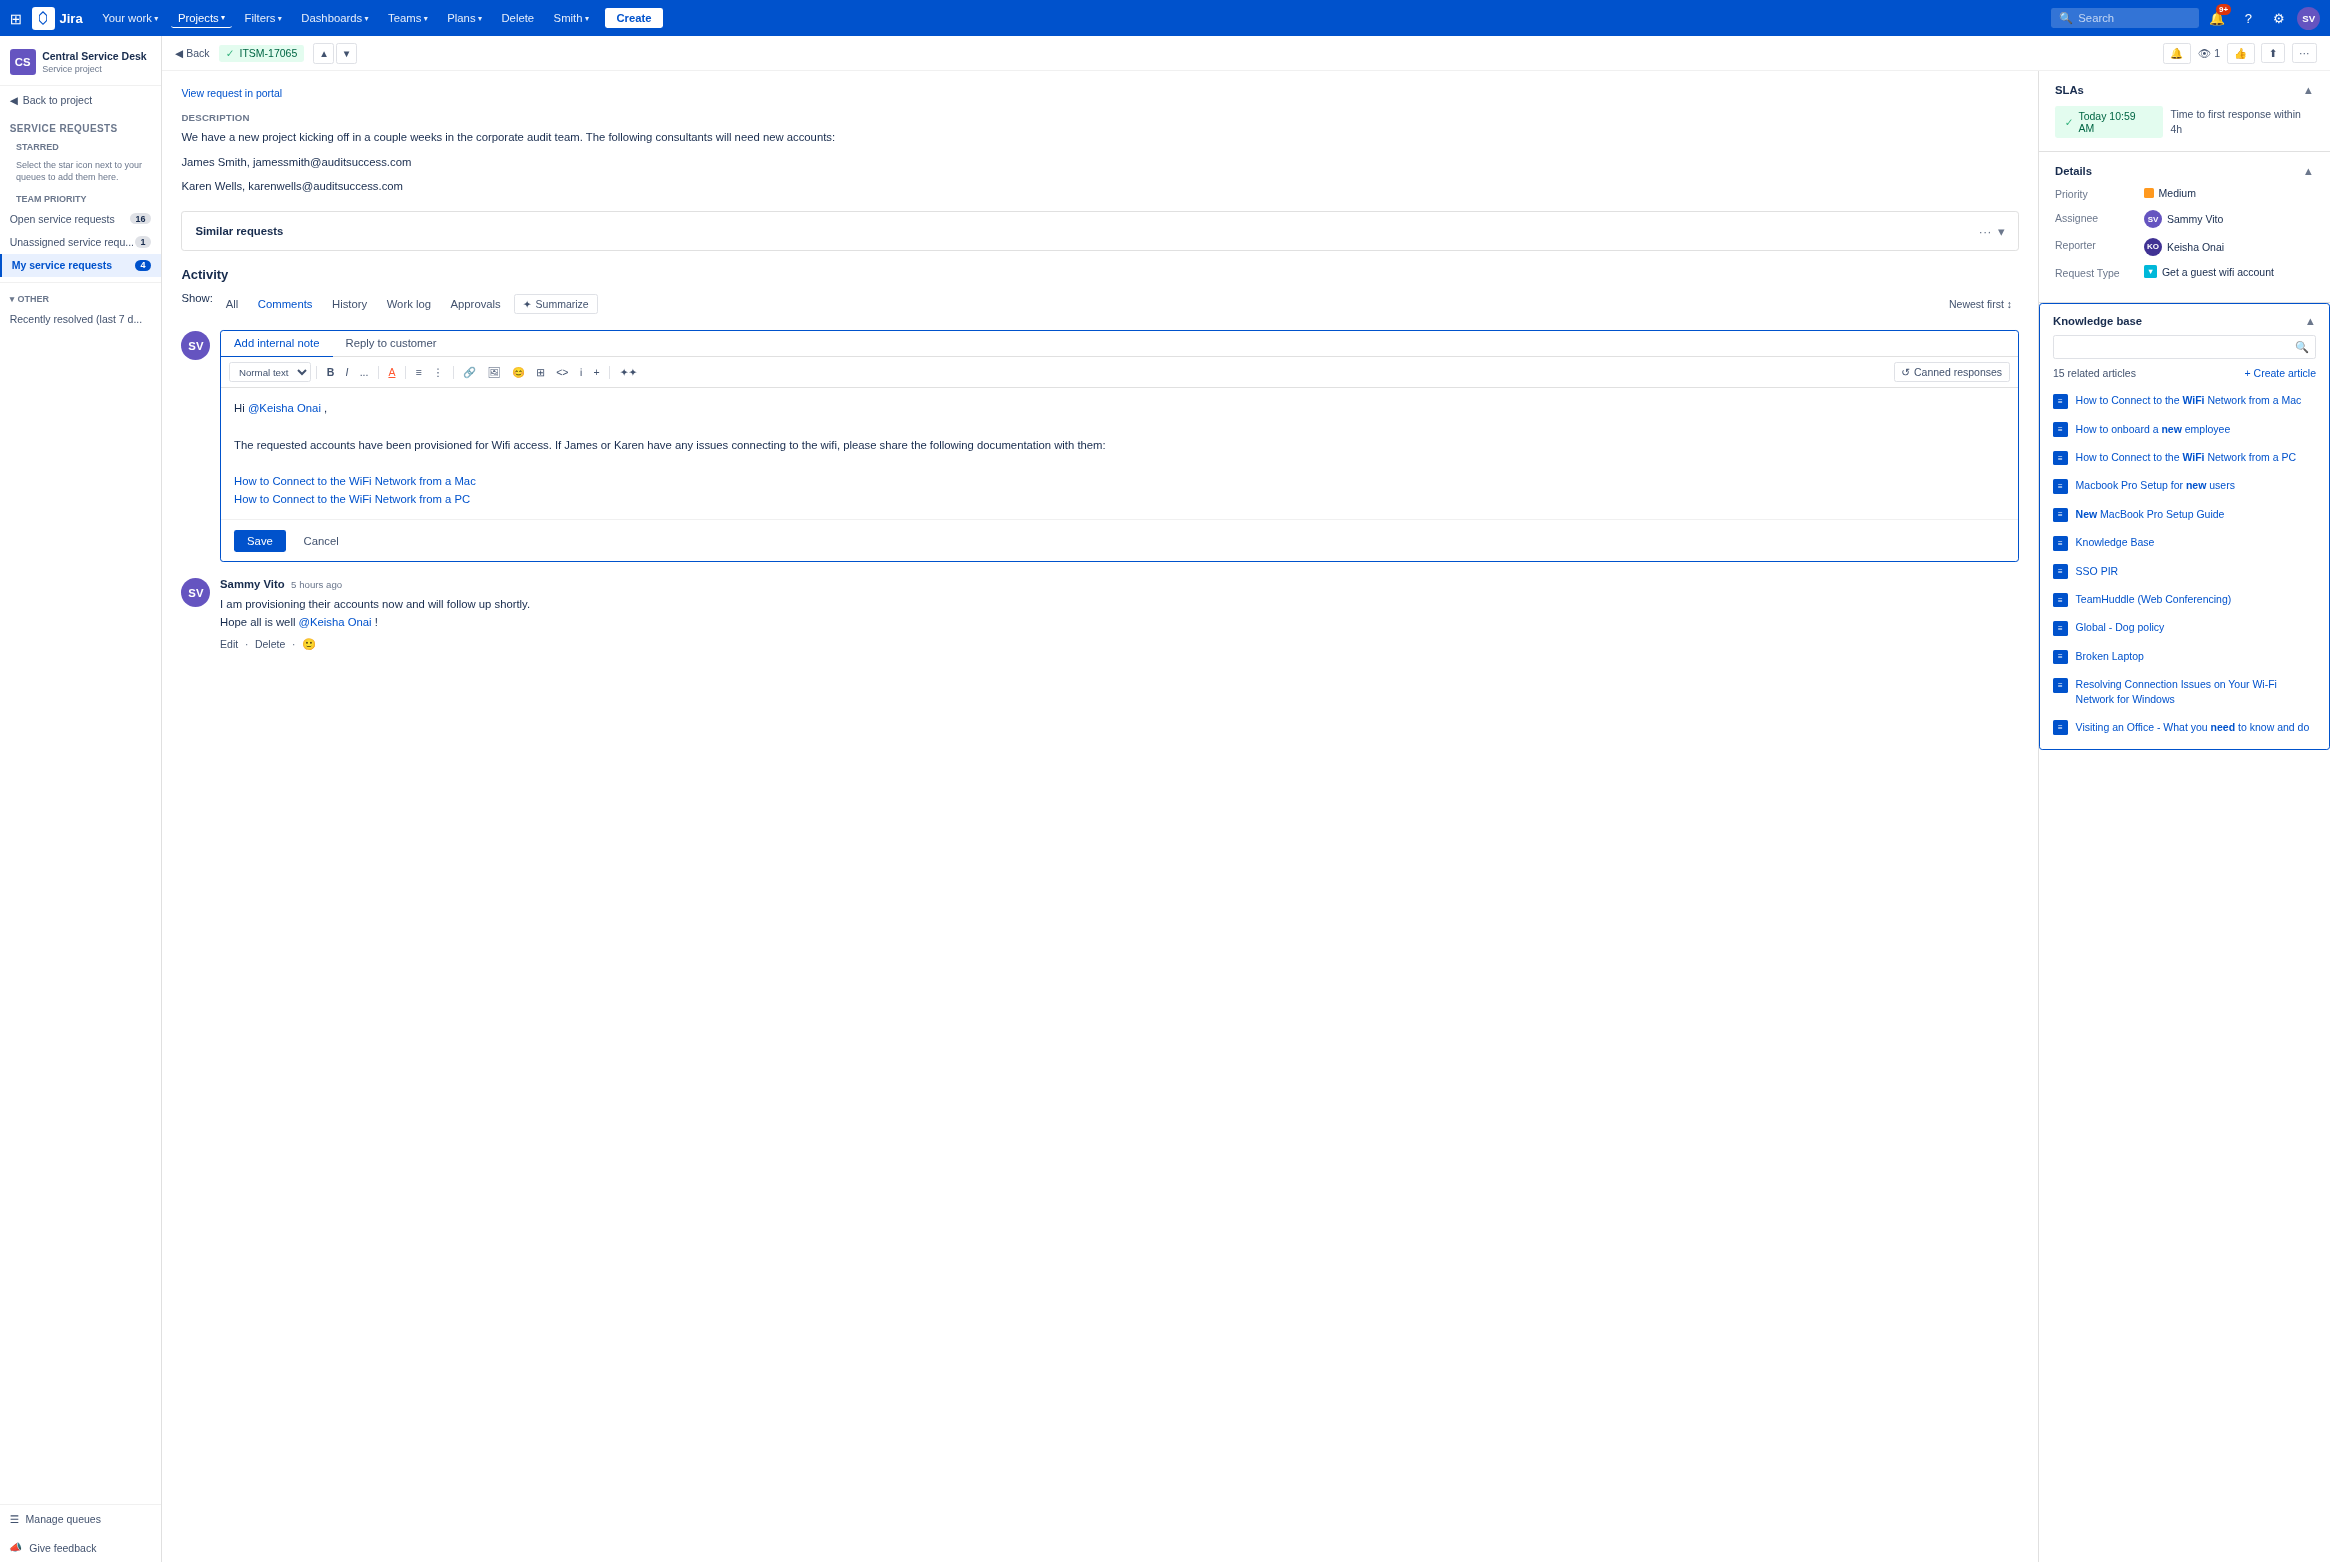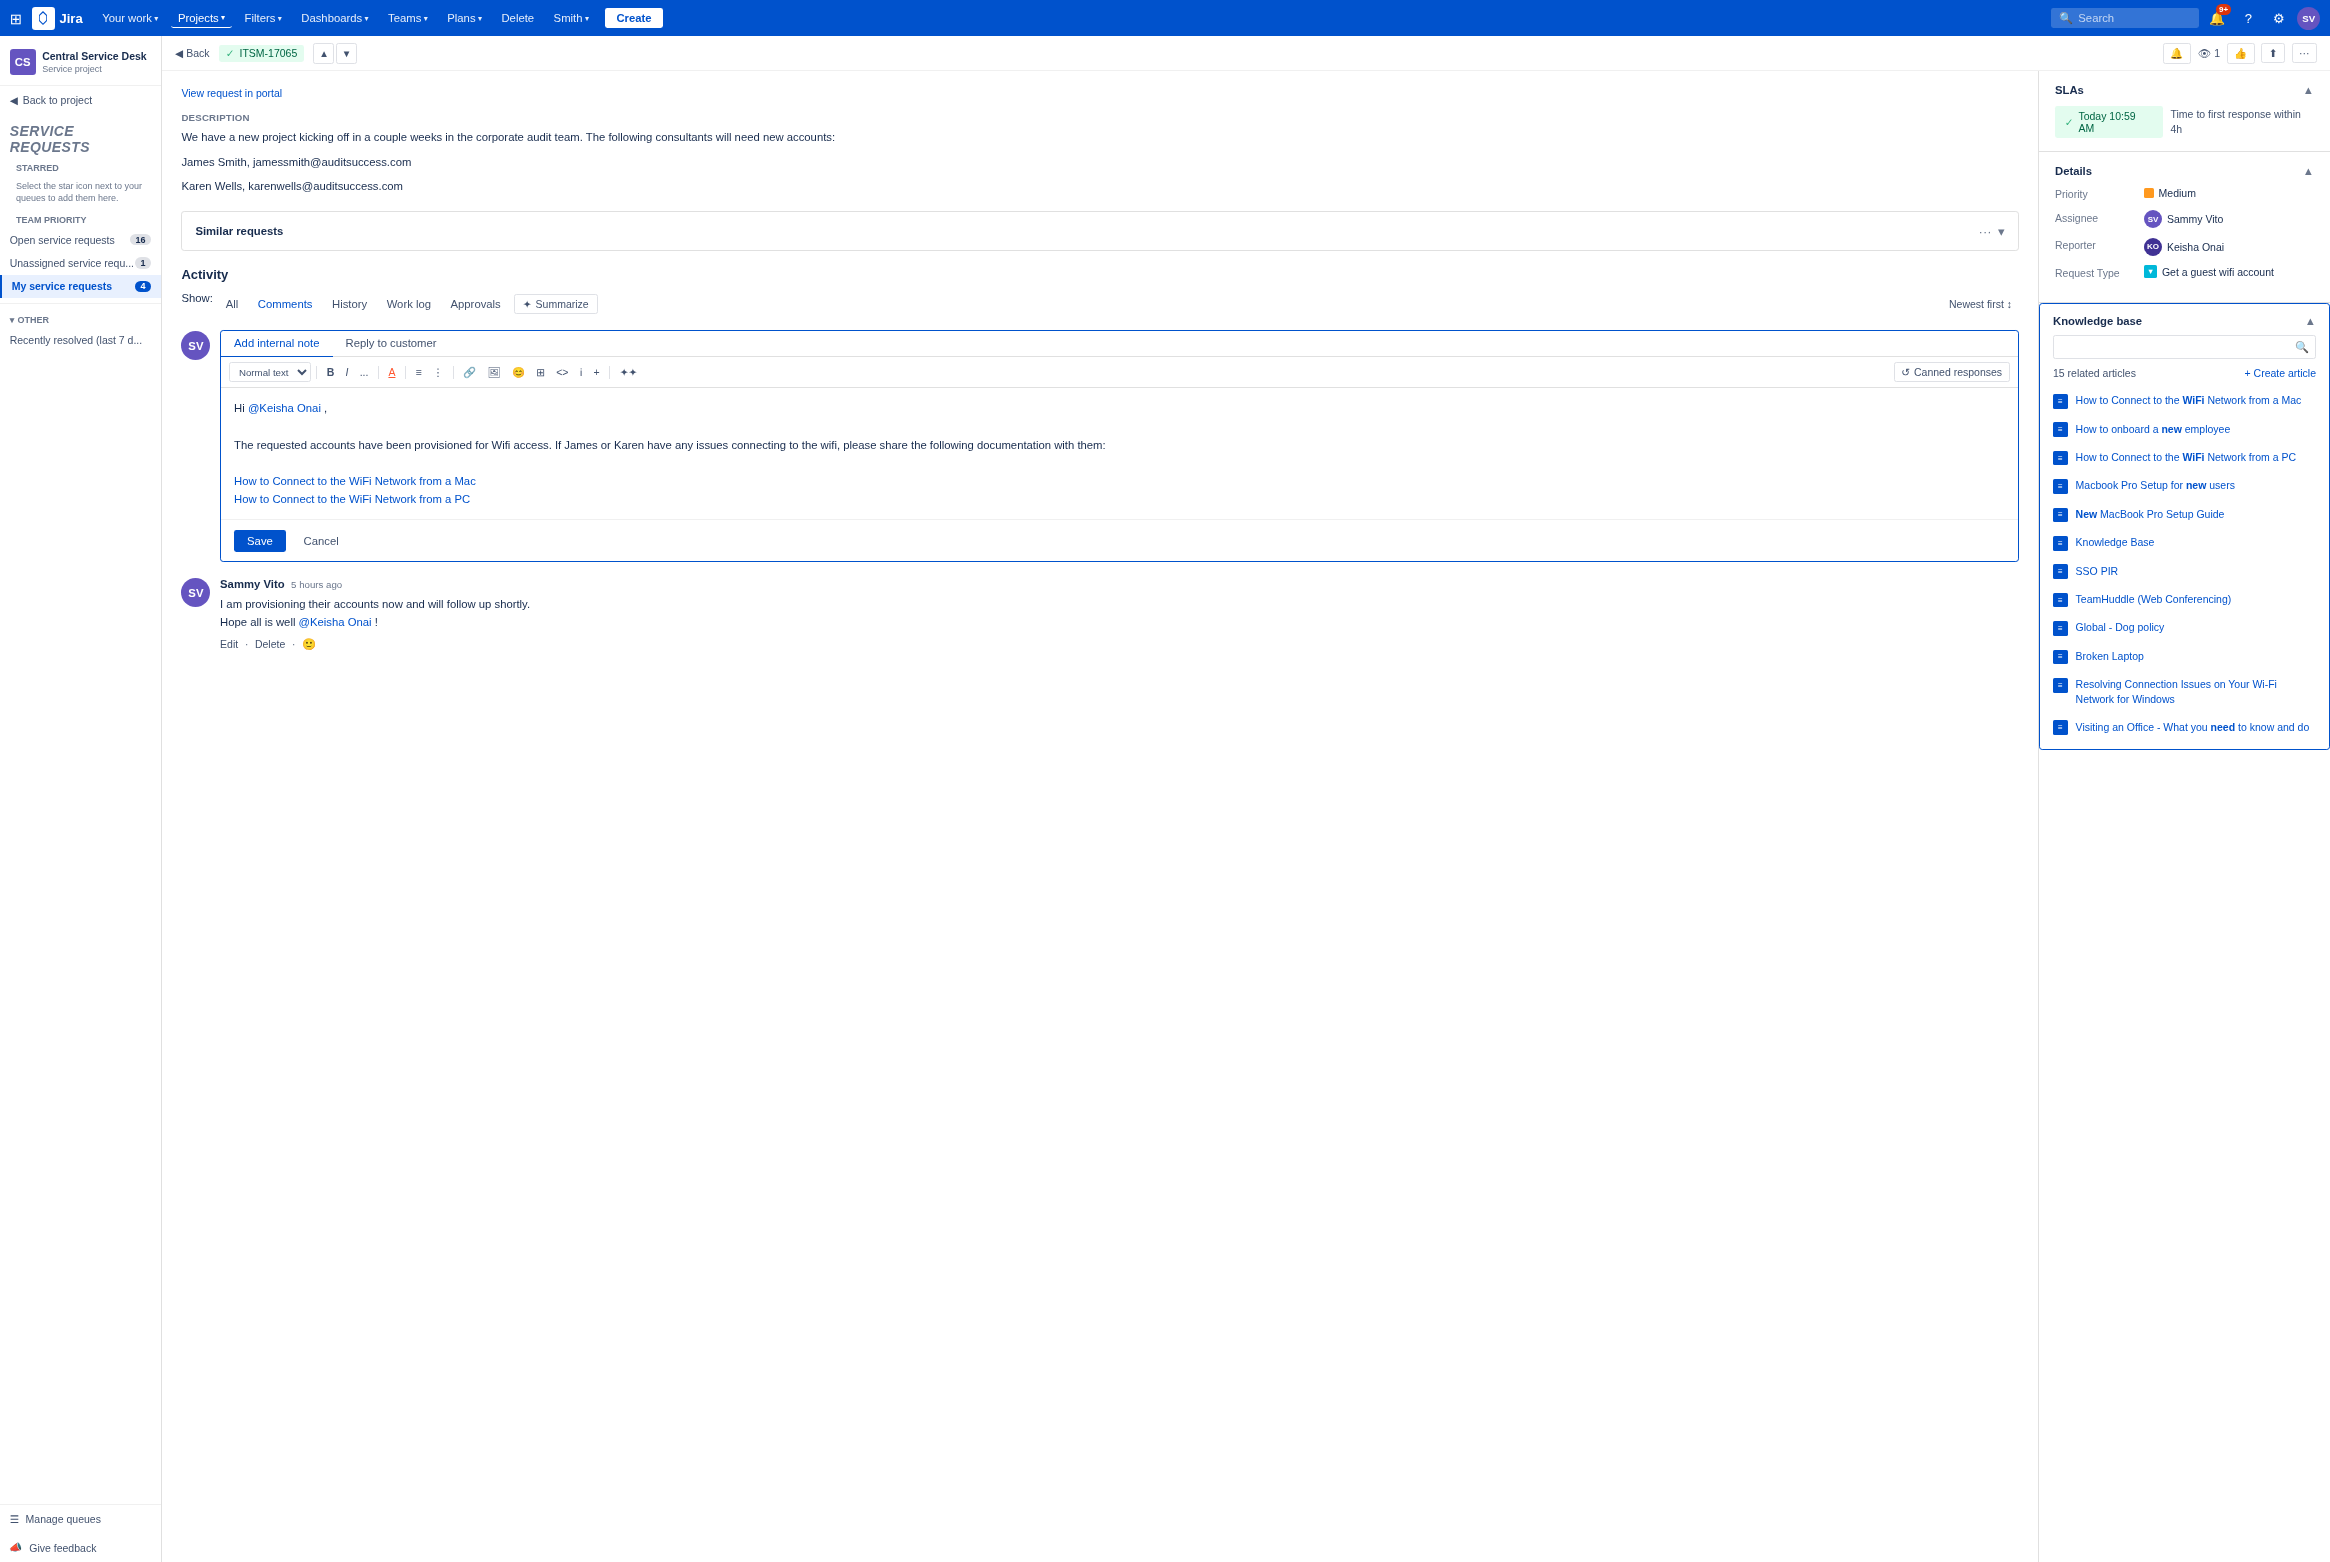--- a/index.html
+++ b/index.html
@@ -29,21 +29,21 @@
     .app-layout { display: flex; height: calc(100vh - 36px); overflow: hidden; }
 
     
     .sidebar { width: 162px; min-width: 162px; background: white; border-right: 0.8px solid #e0e0e0; overflow-y: auto; display: flex; flex-direction: column; }
     .sidebar-header { padding: 13px 9.7px 9.7px; border-bottom: 0.8px solid #f0f0f0; }
     .sidebar-project { display: flex; align-items: center; gap: 6.5px; }
     .sidebar-project-icon { width: 26px; height: 26px; background: #6554c0; border-radius: 3.2px; display: flex; align-items: center; justify-content: center; color: white; font-size: 11.3px; font-weight: 700; }
     .sidebar-project-name { font-weight: 600; font-size: 10.5px; color: #172b4d; line-height: 1.3; }
     .sidebar-project-type { font-size: 9px; color: #6b778c; }
     .sidebar-back { display: flex; align-items: center; gap: 4.9px; padding: 8px 9.7px; color: #42526e; font-size: 10.5px; cursor: pointer; }
-    .sidebar-section-title { padding: 9.7px 9.7px 4.9px; font-size: 14px; font-weight: 700; color: #6b778c; text-transform: uppercase; letter-spacing: 0.4px; font-style: italic; }
+    .sidebar-section-title { padding: 9.7px 9.7px 4.9px; font-size: 10px; font-weight: 700; color: #6b778c; text-transform: uppercase; letter-spacing: 0.4px; }
     .sidebar-subsection { padding: 3.2px 9.7px 3.2px 16px; font-size: 9px; font-weight: 700; color: #6b778c; text-transform: uppercase; }
     .sidebar-note { padding: 3.2px 9.7px 6.5px 16px; font-size: 9px; color: #6b778c; line-height: 1.4; }
     .sidebar-item { display: flex; align-items: center; justify-content: space-between; padding: 5.7px 9.7px; cursor: pointer; border-radius: 0; color: #42526e; font-size: 10.5px; }
     .sidebar-item.active { background: #e8f0fe; color: #0052cc; font-weight: 600; border-left: 2.4px solid #0052cc; }
     .sidebar-item .badge-count { background: #dfe1e6; color: #172b4d; border-radius: 8px; padding: 0.8px 5.7px; font-size: 9px; font-weight: 600; }
     .sidebar-item.active .badge-count { background: #0052cc; color: white; }
     .sidebar-divider { height: 0.8px; background: #f0f0f0; margin: 4.9px 0; }
     .sidebar-bottom { margin-top: auto; border-top: 0.8px solid #f0f0f0; }
     .sidebar-bottom-item { display: flex; align-items: center; gap: 6.5px; padding: 8px 9.7px; cursor: pointer; color: #42526e; font-size: 10.5px; }
     .other-toggle { display: flex; align-items: center; gap: 3.2px; padding: 6.5px 9.7px 3.2px; font-size: 9px; font-weight: 700; color: #6b778c; text-transform: uppercase; cursor: pointer; }

